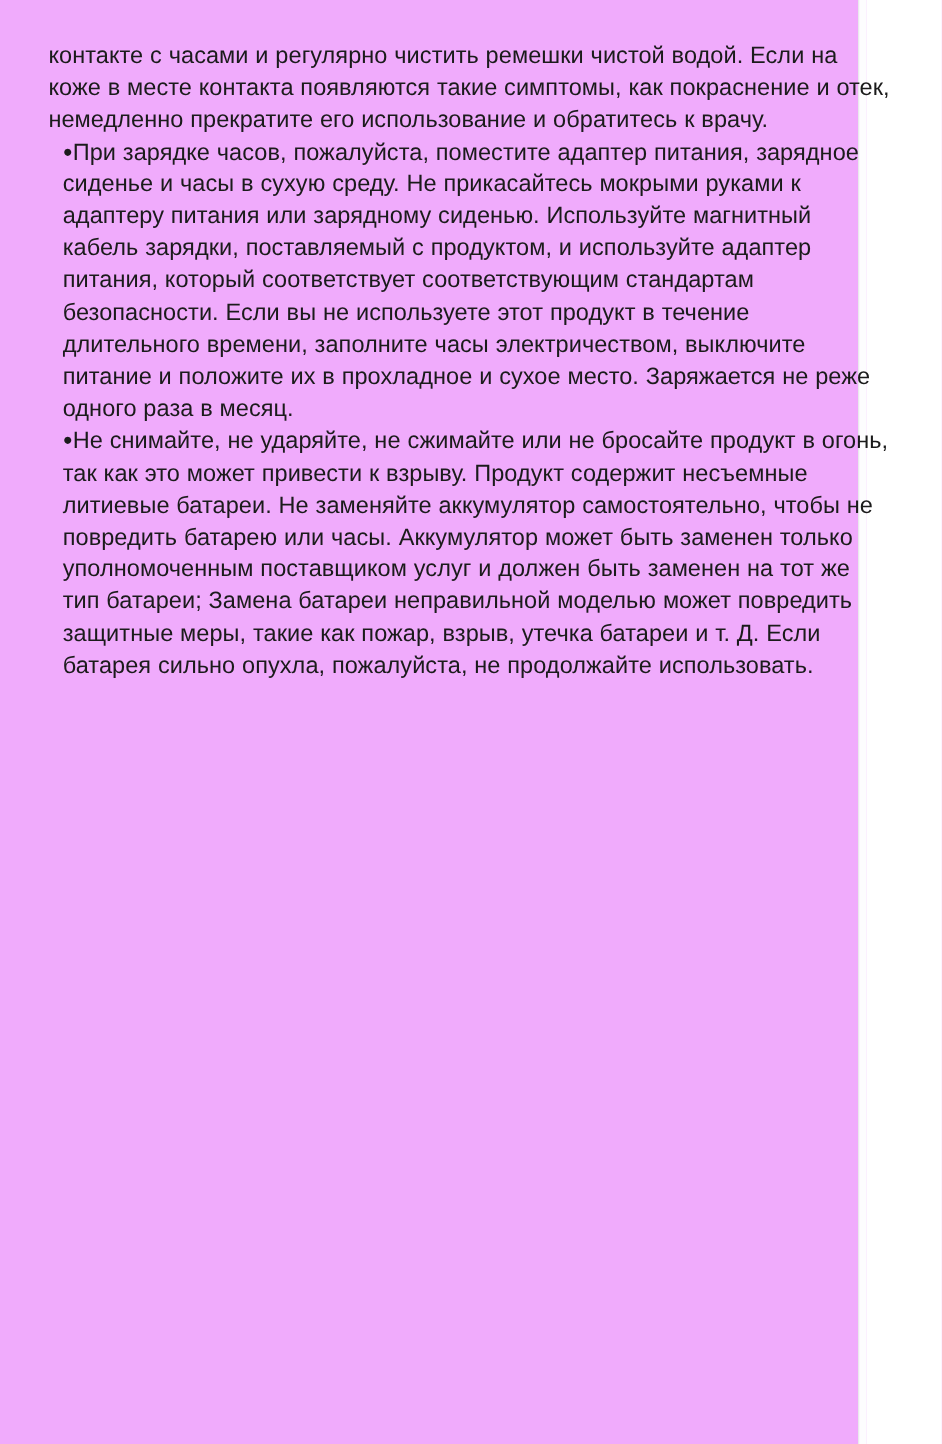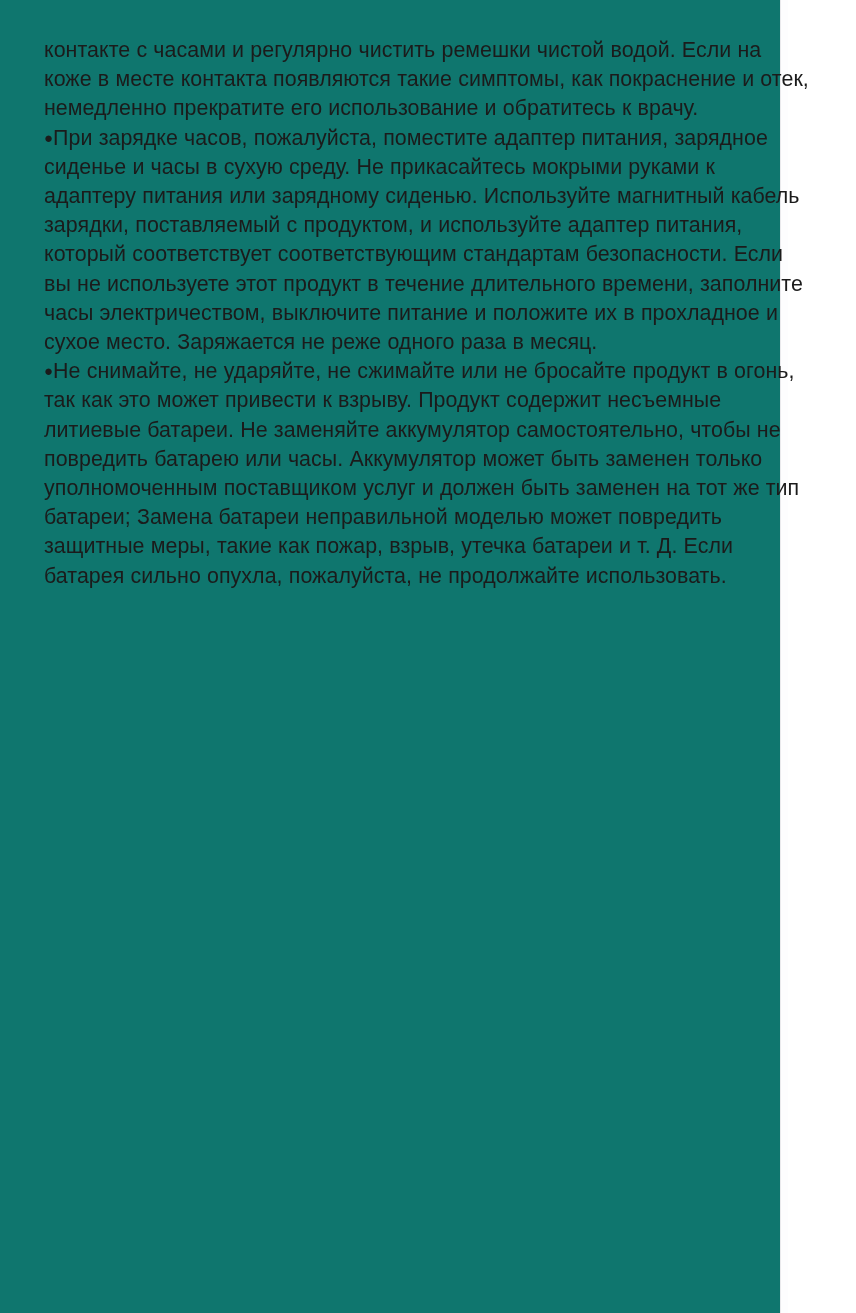--- a/index.html
+++ b/index.html
@@ -12,21 +12,21 @@
     width: 856px;
     height: 1313px;
     overflow: hidden;
     font-family: "Liberation Sans", "DejaVu Sans", sans-serif;
   }
 
   .page {
     position: relative;
     width: 788px;
     height: 1313px;
-    background: #0f766e;
+    background: #f0abfc;
     box-sizing: border-box;
   }
 
   
   .page-edge-right {
     position: absolute;
     top: 0;
     right: 7px;
     width: 1px;
     height: 1313px;
@@ -56,20 +56,21 @@
     line-height: 29.2px;
     letter-spacing: 0.05px;
     word-spacing: 0.2px;
     text-align: left;
     text-indent: 0;
     -webkit-font-smoothing: antialiased;
   }
 
   .para.bulleted {
     text-indent: 0;
+    margin-left: 13px;
   }
 
   .bullet-glyph {
     display: inline;
     font-size: 15px;
     line-height: 1;
     vertical-align: 0.14em;
     letter-spacing: 0;
     color: #1b1b1b;
   }

